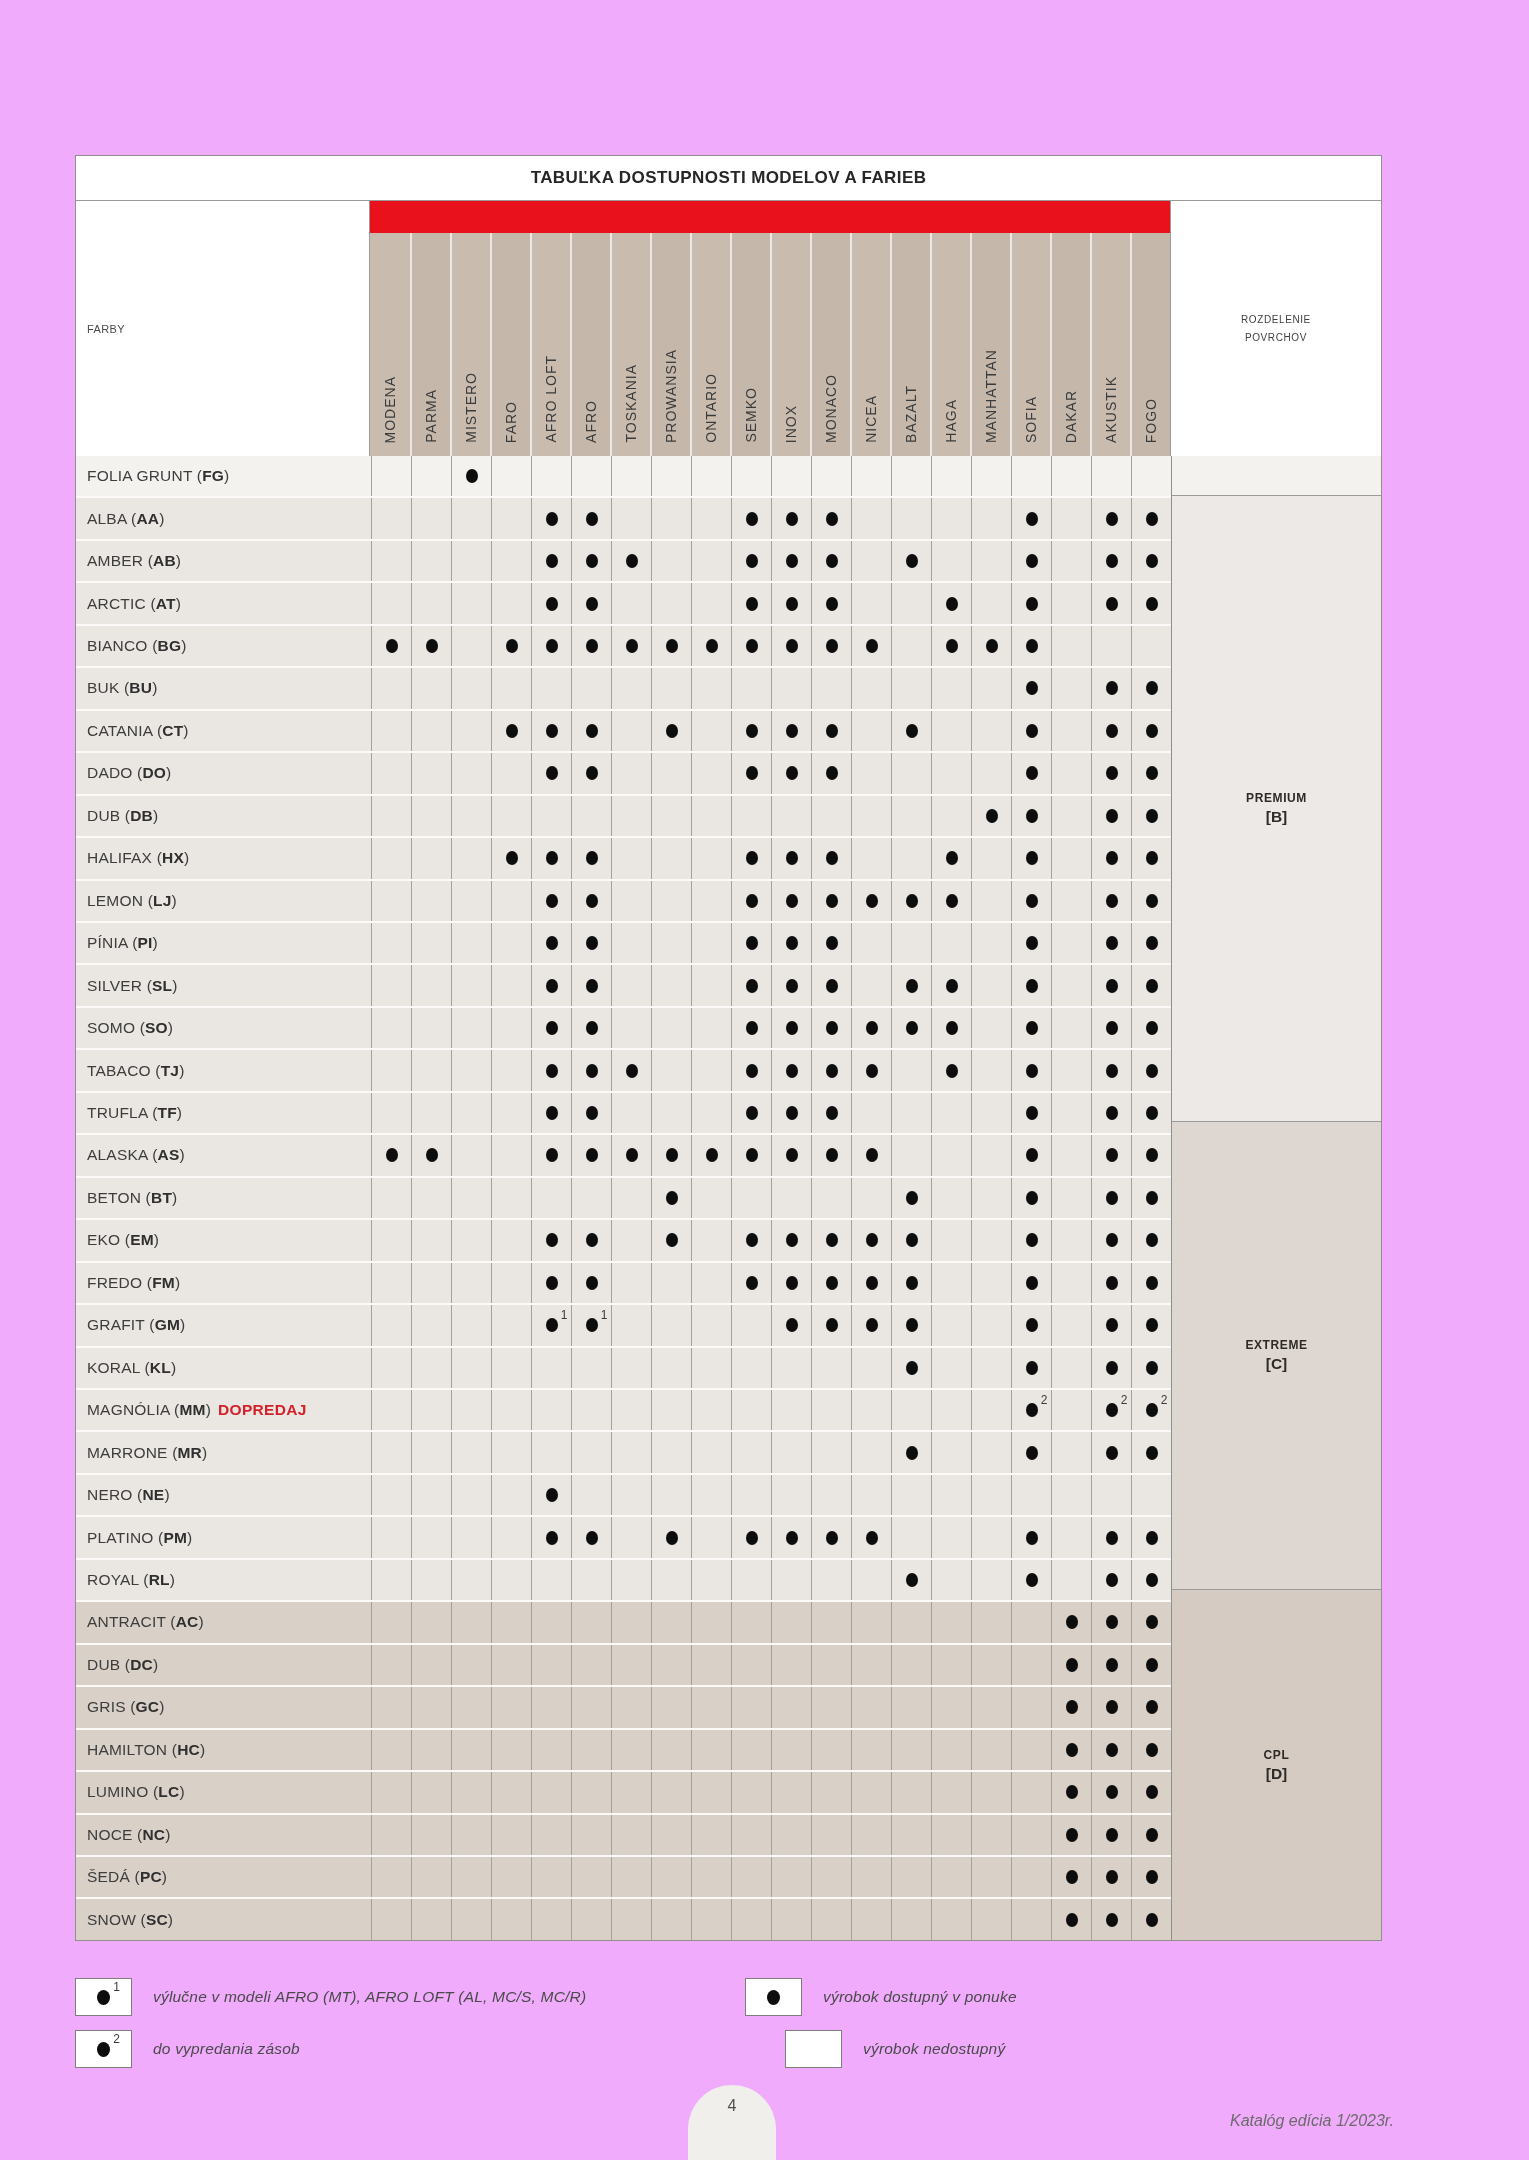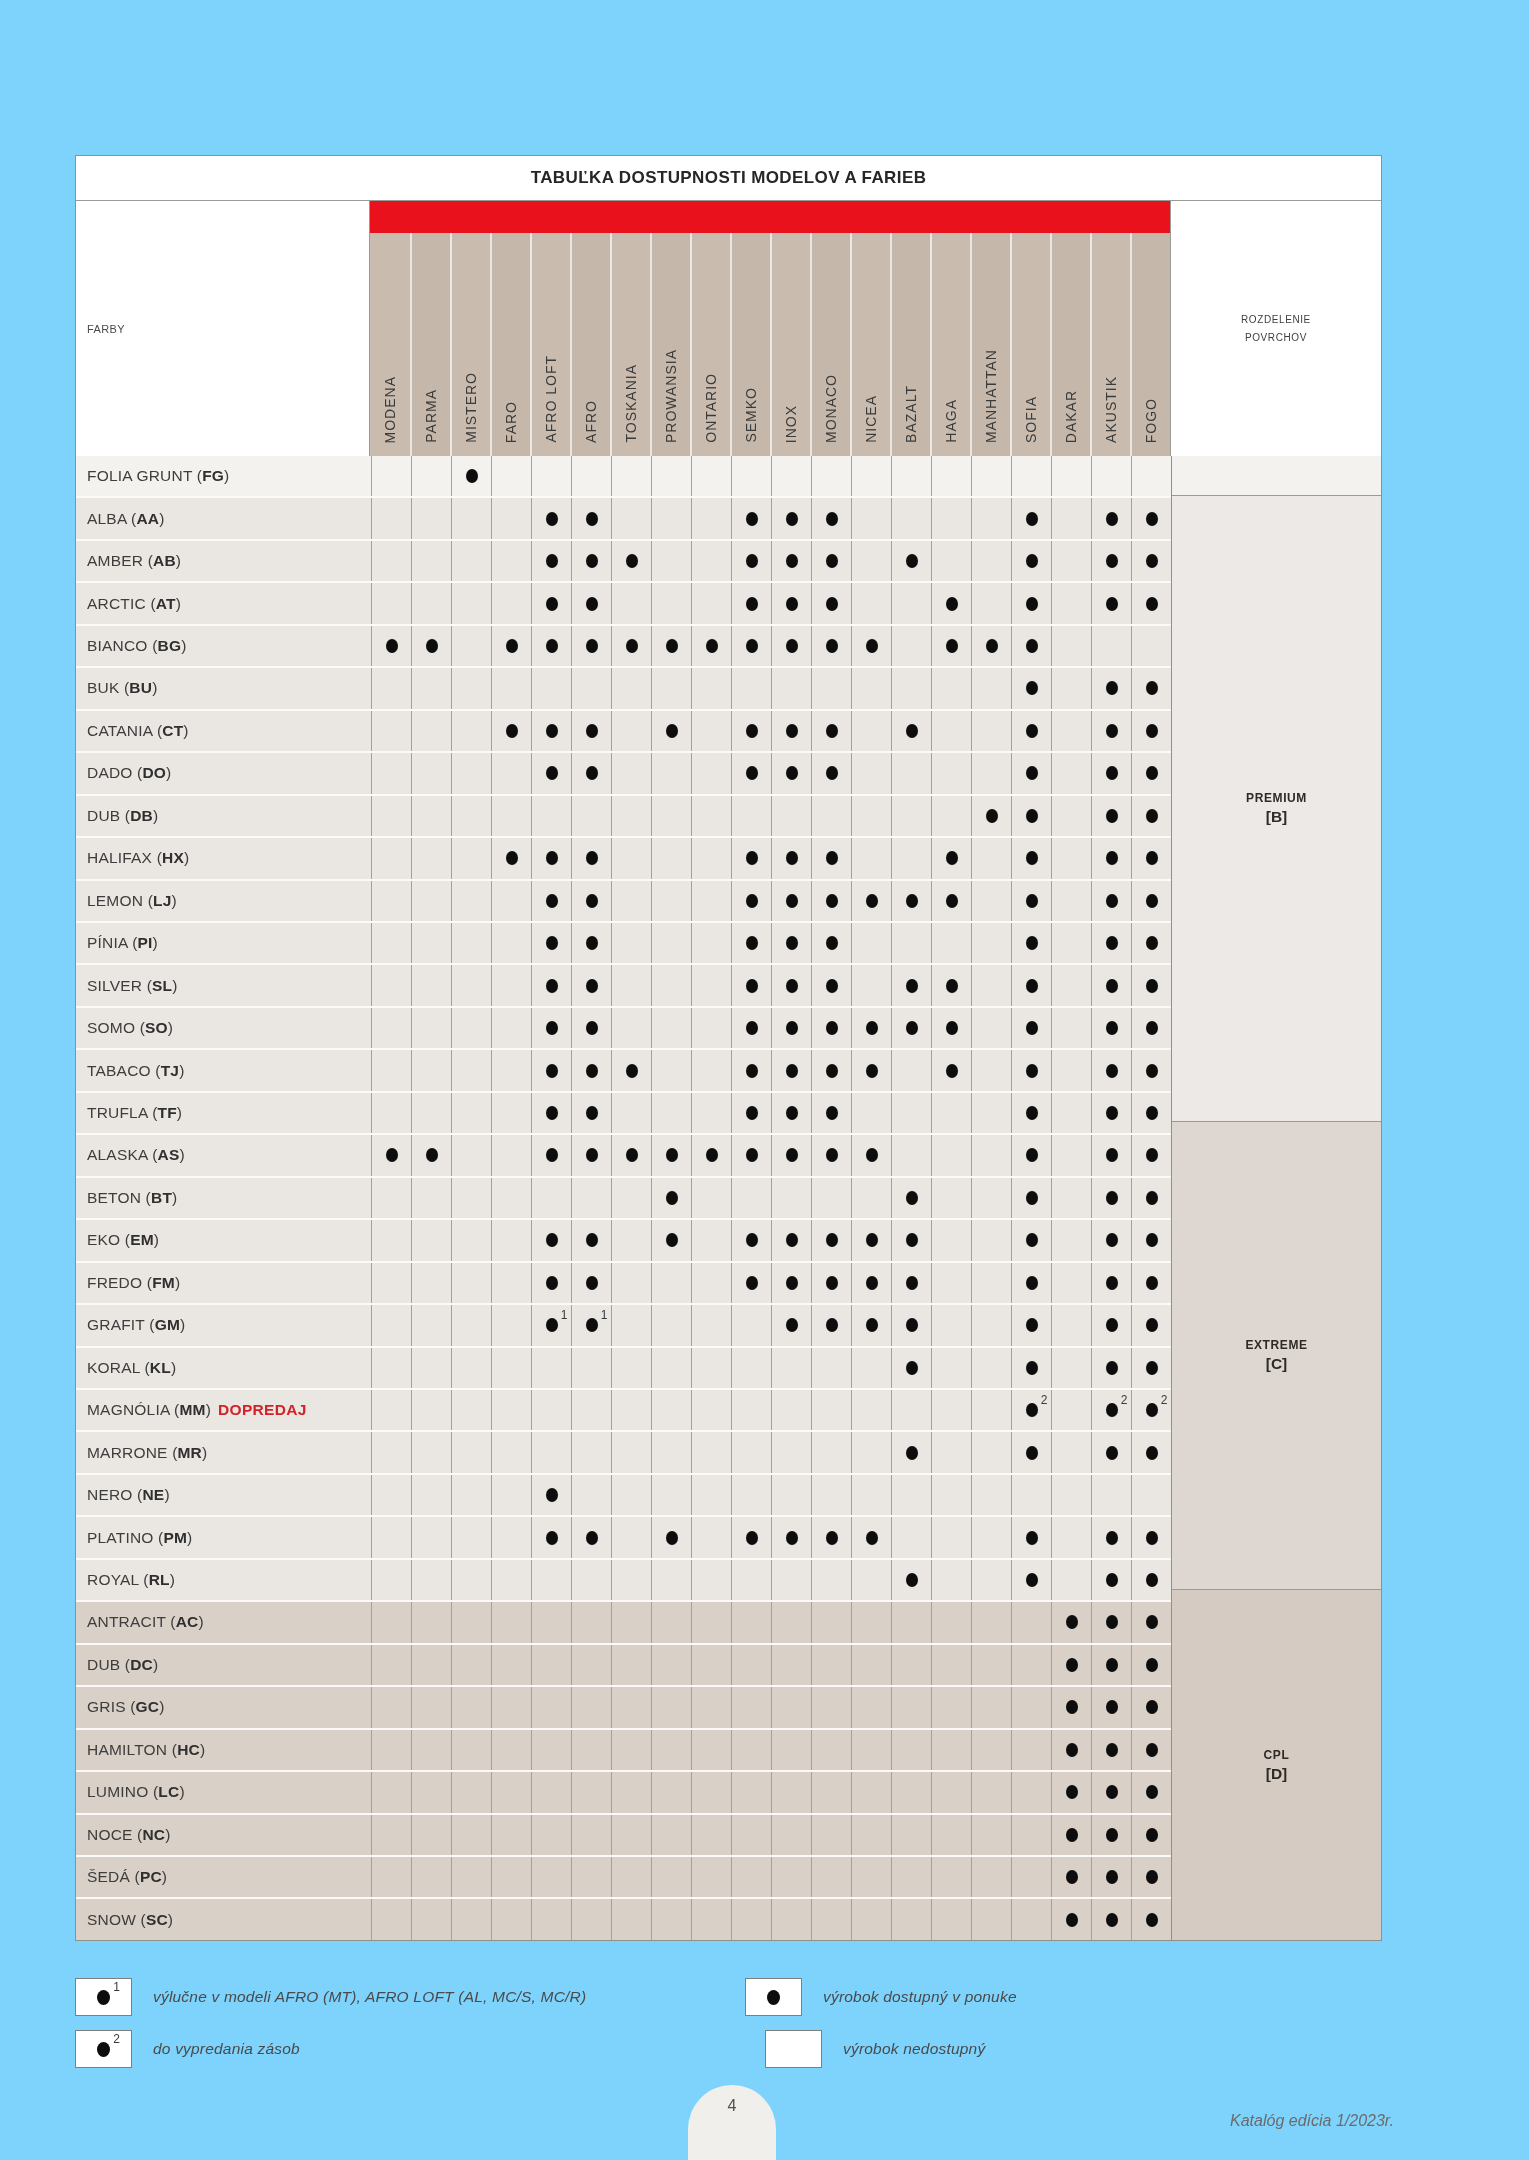--- a/index.html
+++ b/index.html
@@ -1,17 +1,17 @@
 <!DOCTYPE html>
 <html><head>
 <meta charset="utf-8">
 <style>
   * { margin:0; padding:0; box-sizing:border-box; }
   body { background:#ffffff; font-family:"Liberation Sans", sans-serif; }
-  .page { position:relative; width:1529px; height:2160px; background:#7dd3fc; overflow:hidden; }
+  .page { position:relative; width:1529px; height:2160px; background:#f0abfc; overflow:hidden; }
 
   .table-wrap { position:absolute; left:75px; top:155px; width:1307px; height:1786px;
                 border:1px solid #8f8f8c; display:flex; flex-direction:column; }
 
   .title-row { height:45px; display:flex; align-items:center; justify-content:center;
                border-bottom:1px solid #9a9a98; background:#fff; }
   .title-row span { font-size:17px; font-weight:600; letter-spacing:.4px; color:#262626; }
 
   .header-band { height:255px; display:flex; }
   .farby-cell { width:295px; background:#fff; border-right:1px solid #9a9a98;
@@ -60,21 +60,21 @@
 
   .legend { position:absolute; left:75px; top:1978px; width:1307px; }
   .legend-item { position:absolute; display:flex; align-items:center; }
   .legend-box { width:57px; height:38px; background:#fff; border:1px solid #7e7e7c;
                 display:flex; align-items:center; justify-content:center; position:relative; }
   .legend-box .dot { width:13px; height:15px; }
   .legend-text { font-style:italic; font-size:15.5px; color:#4a4a4a; margin-left:21px; letter-spacing:.2px; }
   .li-0 { left:0; top:0; }
   .li-1 { left:0; top:52px; }
   .li-2 { left:670px; top:0; }
-  .li-3 { left:690px; top:52px; }
+  .li-3 { left:710px; top:52px; }
 
   .page-tab { position:absolute; left:688px; top:2085px; width:88px; height:75px;
               background:#f1efec; border-radius:44px 44px 0 0; display:flex;
               justify-content:center; align-items:flex-start; padding-top:12px; }
   .page-tab span { font-size:16px; color:#4f4f4f; }
   .edition { position:absolute; right:135px; top:2112px; font-size:16px; font-style:italic; color:#6b6b6b; }
 </style>
 </head>
 <body>
 

